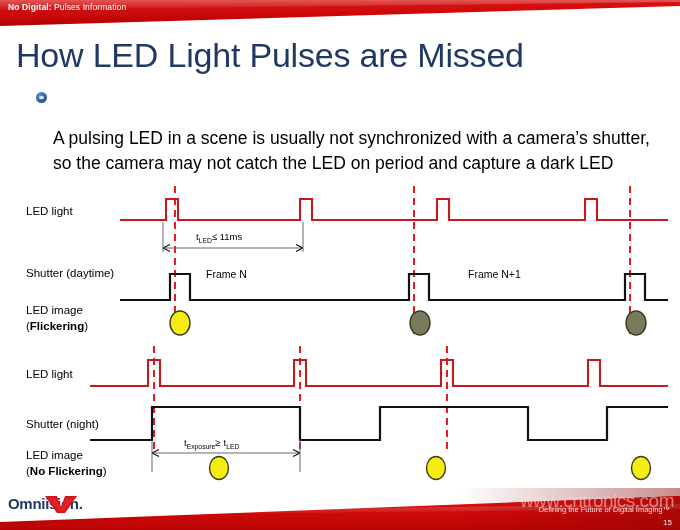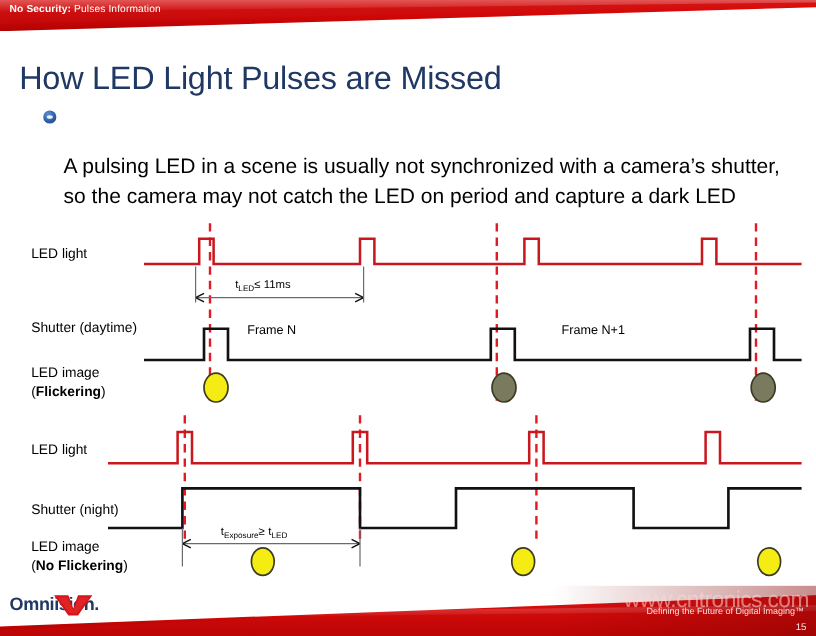--- a/index.html
+++ b/index.html
@@ -35,23 +35,22 @@
     position:absolute; left:8px; top:2px;
     font-size:8.5px; color:#ffffff; white-space:nowrap;
     letter-spacing:.1px; z-index:4;
   }
   #header-label .strong { font-weight:bold; }
   #header-label .light { font-weight:normal; }
 
   
   #slide-title {
     position:absolute; left:16px; top:36px;
-    font-size:27px; color:#1f3864; letter-spacing:-0.2px;
+    font-size:34px; color:#1f3864; letter-spacing:-0.2px;
     white-space:nowrap;
-    margin-top:14px;
   }
 
   
   #bullet-block {
     position:absolute; left:36px; top:86px; width:636px;
   }
   #bullet-row { display:flex; align-items:flex-start; }
   #bullet-marker {
     width:11px; height:11px; border-radius:50%;
     background:radial-gradient(circle at 35% 30%, #5b8fd4 0%, #2f5fa6 55%, #1f4074 100%);
@@ -140,21 +139,21 @@
 </style>
 </head>
 <body>
 
 <div id="header-banner">
   <div class="band-back"></div>
   <div class="band-front"></div>
   <div class="band-shine"></div>
 </div>
 <div id="header-label">
-  <span class="strong">No Security:</span>
+  <span class="strong">No Digital:</span>
   <span class="light">Pulses Information</span>
 </div>
 
 <div id="slide-title">How LED Light Pulses are Missed</div>
 
 <div id="bullet-block">
   <div id="bullet-row">
     <div id="bullet-marker"></div>
     <div id="bullet-text">A pulsing LED in a scene is usually not synchronized with a camera’s shutter, so the camera may not catch the LED on period and capture a dark LED</div>
   </div>

